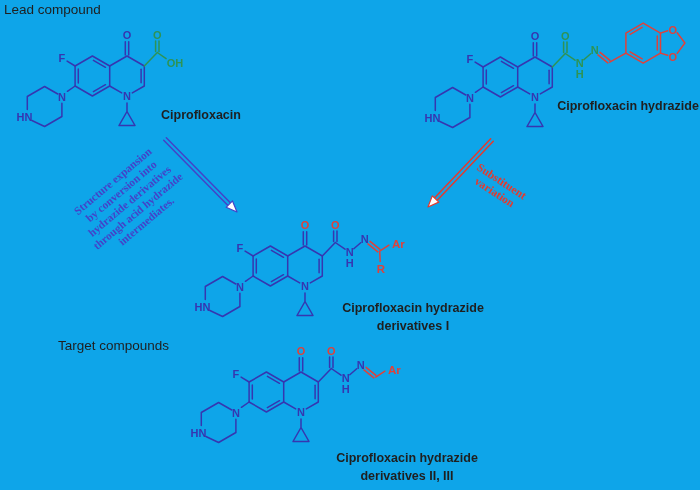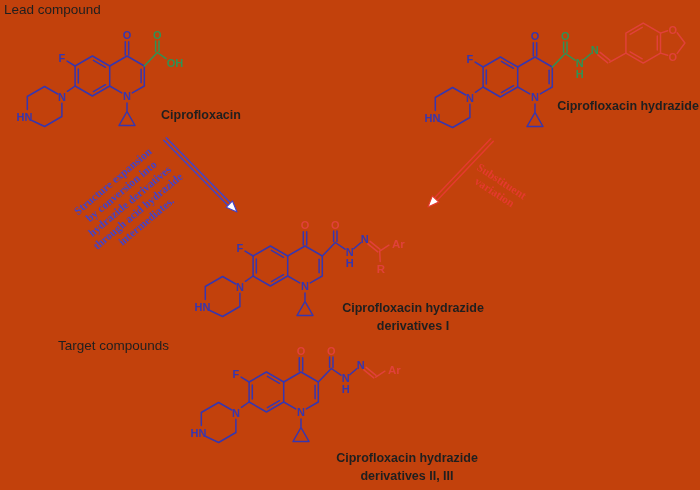--- a/index.html
+++ b/index.html
@@ -1,16 +1,16 @@
 <!DOCTYPE html>
 <html style="--blue: #3636b0; --green: #2e9355; --red: #e0413a; --black: #1f1f1f; --annotation_blue: #4343c8; --annotation_red: #e43a2e;"><head>
 <meta charset="utf-8">
 <style>
   html,body{margin:0;padding:0;background:#ffffff;}
-  #figure{position:relative;width:700px;height:490px;background:#c2410c;overflow:hidden;}
+  #figure{position:relative;width:700px;height:490px;background:#0ea5e9;overflow:hidden;}
   svg{position:absolute;left:0;top:0;}
   .hdr{font-family:"Liberation Sans",sans-serif;font-size:13.5px;font-weight:400;fill:var(--black);}
   .cap{font-family:"Liberation Sans",sans-serif;font-size:12.5px;font-weight:700;fill:var(--black);}
   .atom{font-family:"Liberation Sans",sans-serif;font-size:11px;font-weight:700;}
   .atom-lg{font-family:"Liberation Sans",sans-serif;font-size:11.5px;font-weight:700;}
   .ann-b{font-family:"Liberation Serif",serif;font-size:11.3px;font-weight:700;fill:var(--annotation_blue);}
   .ann-r{font-family:"Liberation Serif",serif;font-size:11.5px;font-weight:700;fill:var(--annotation_red);}
   .bond{fill:none;stroke-width:1.5;stroke-linecap:round;stroke-linejoin:round;}
 </style>
 </head>

